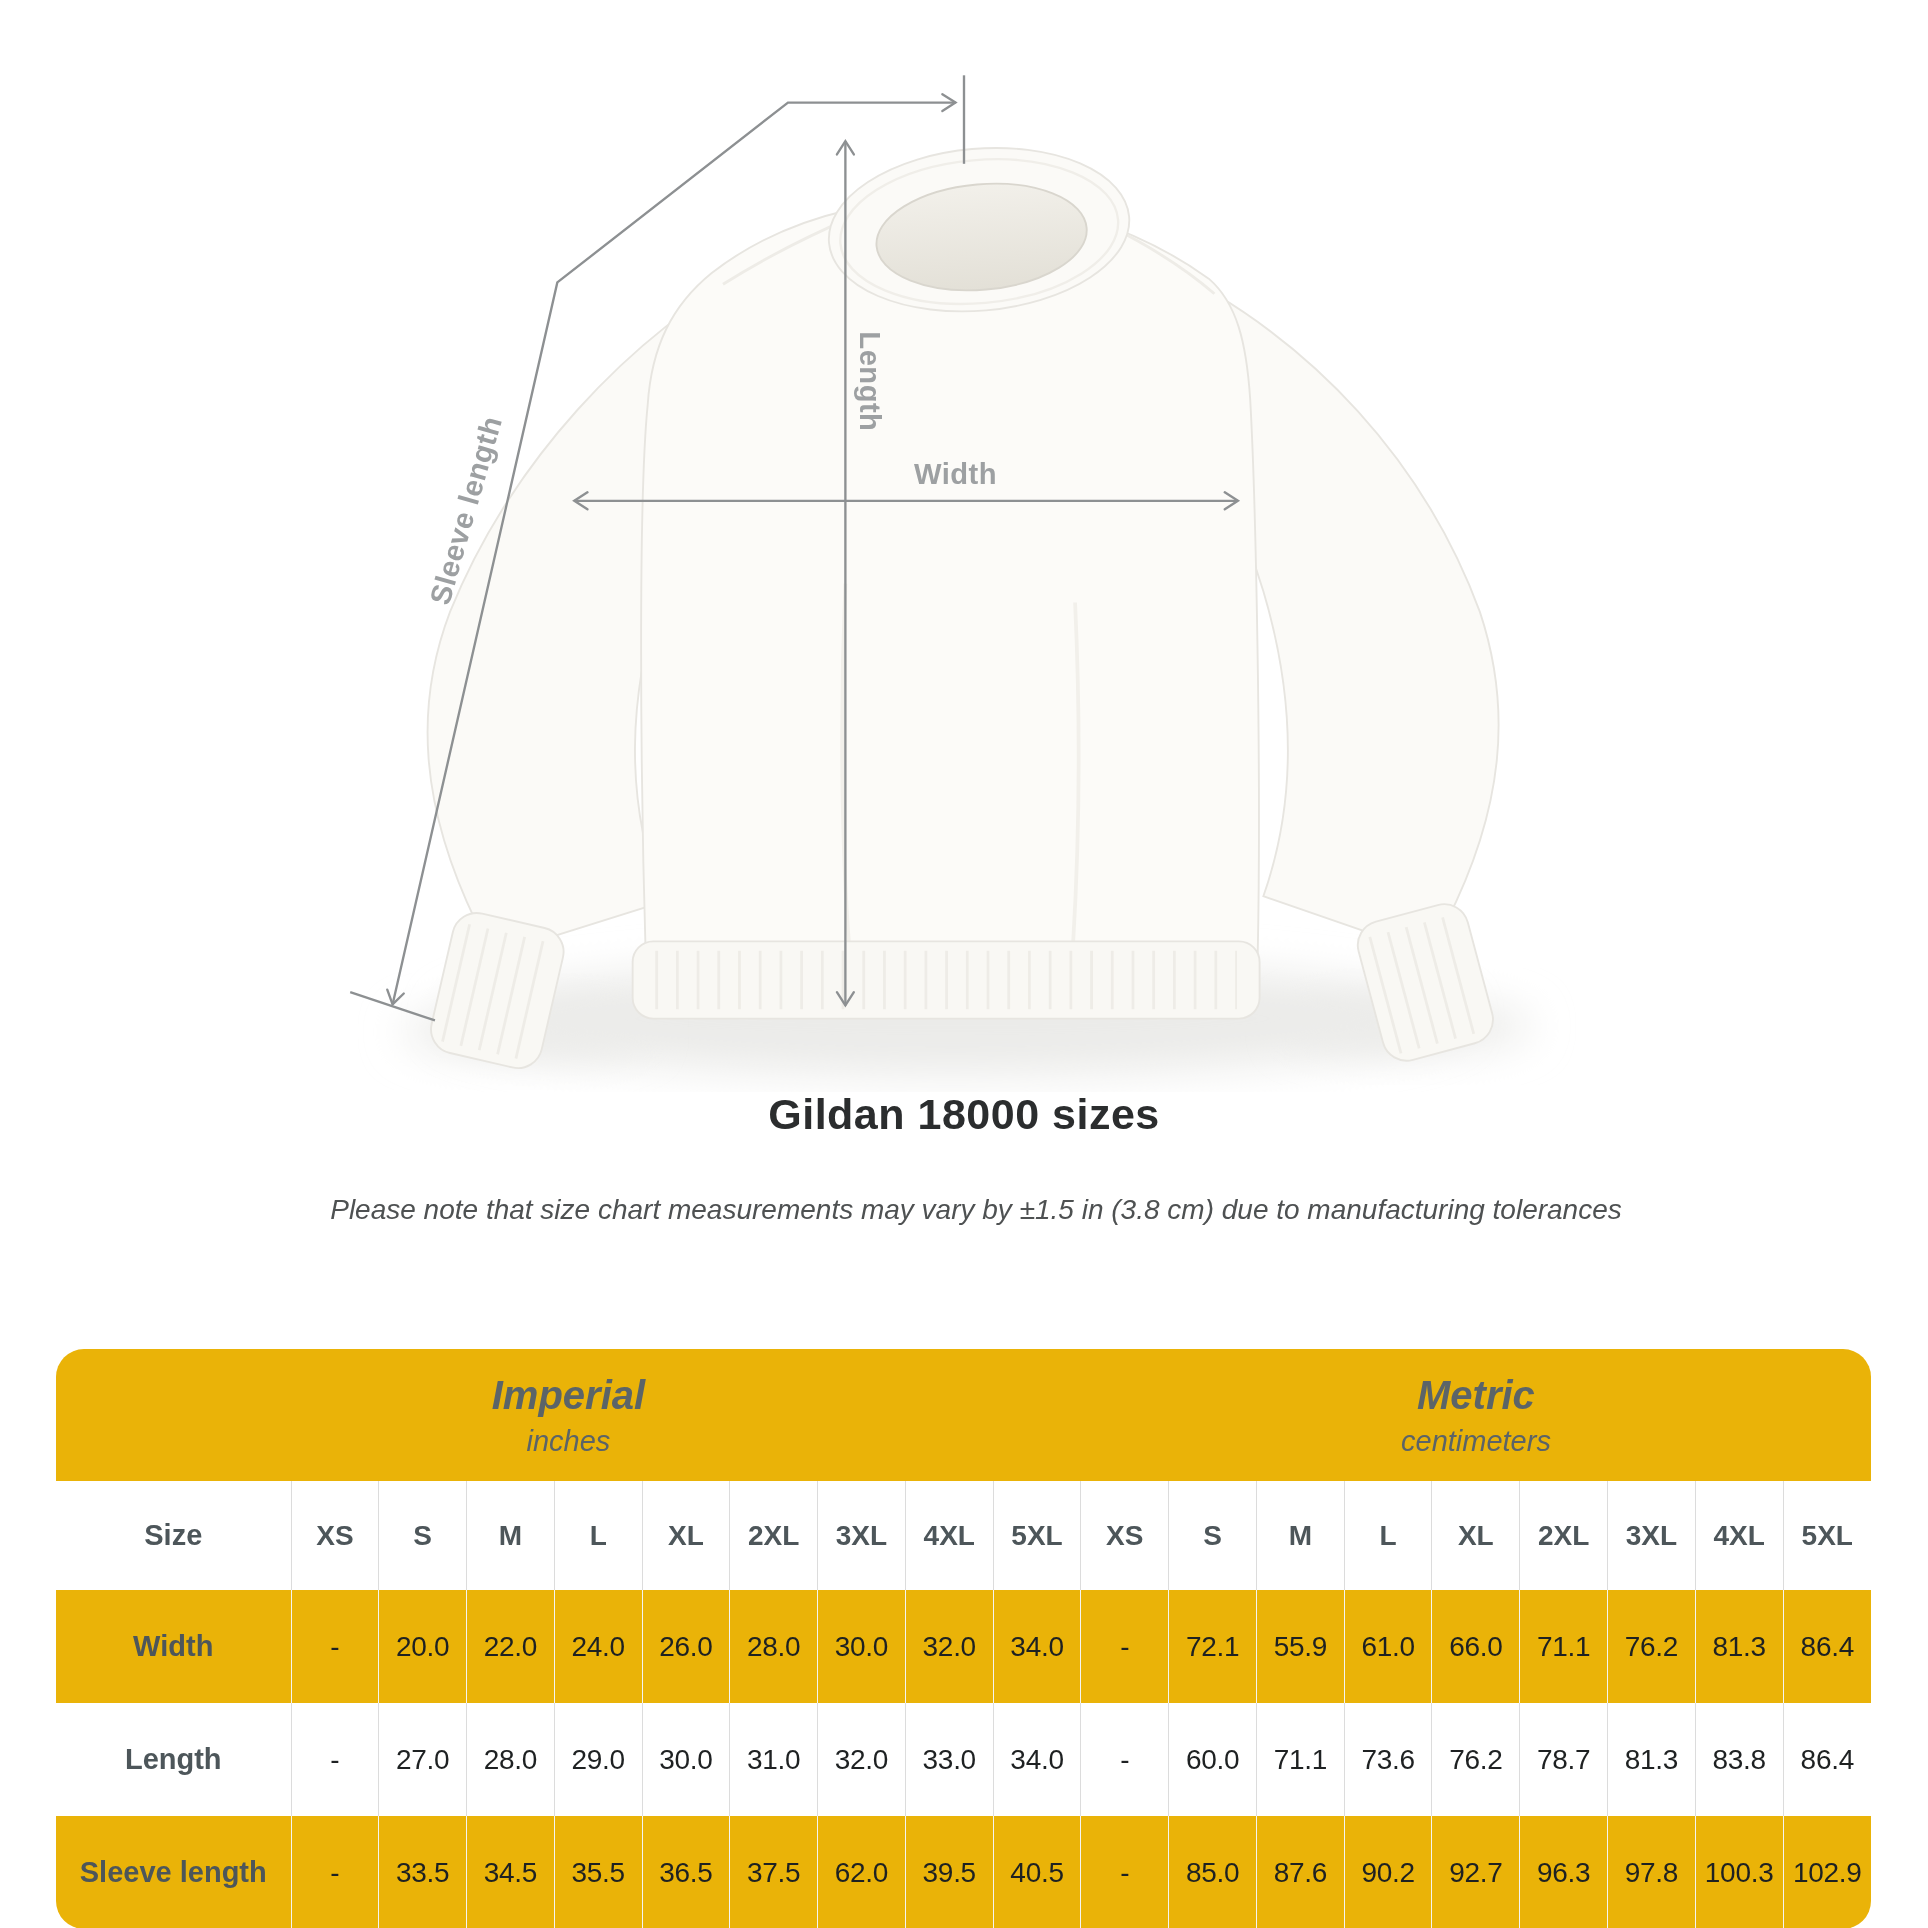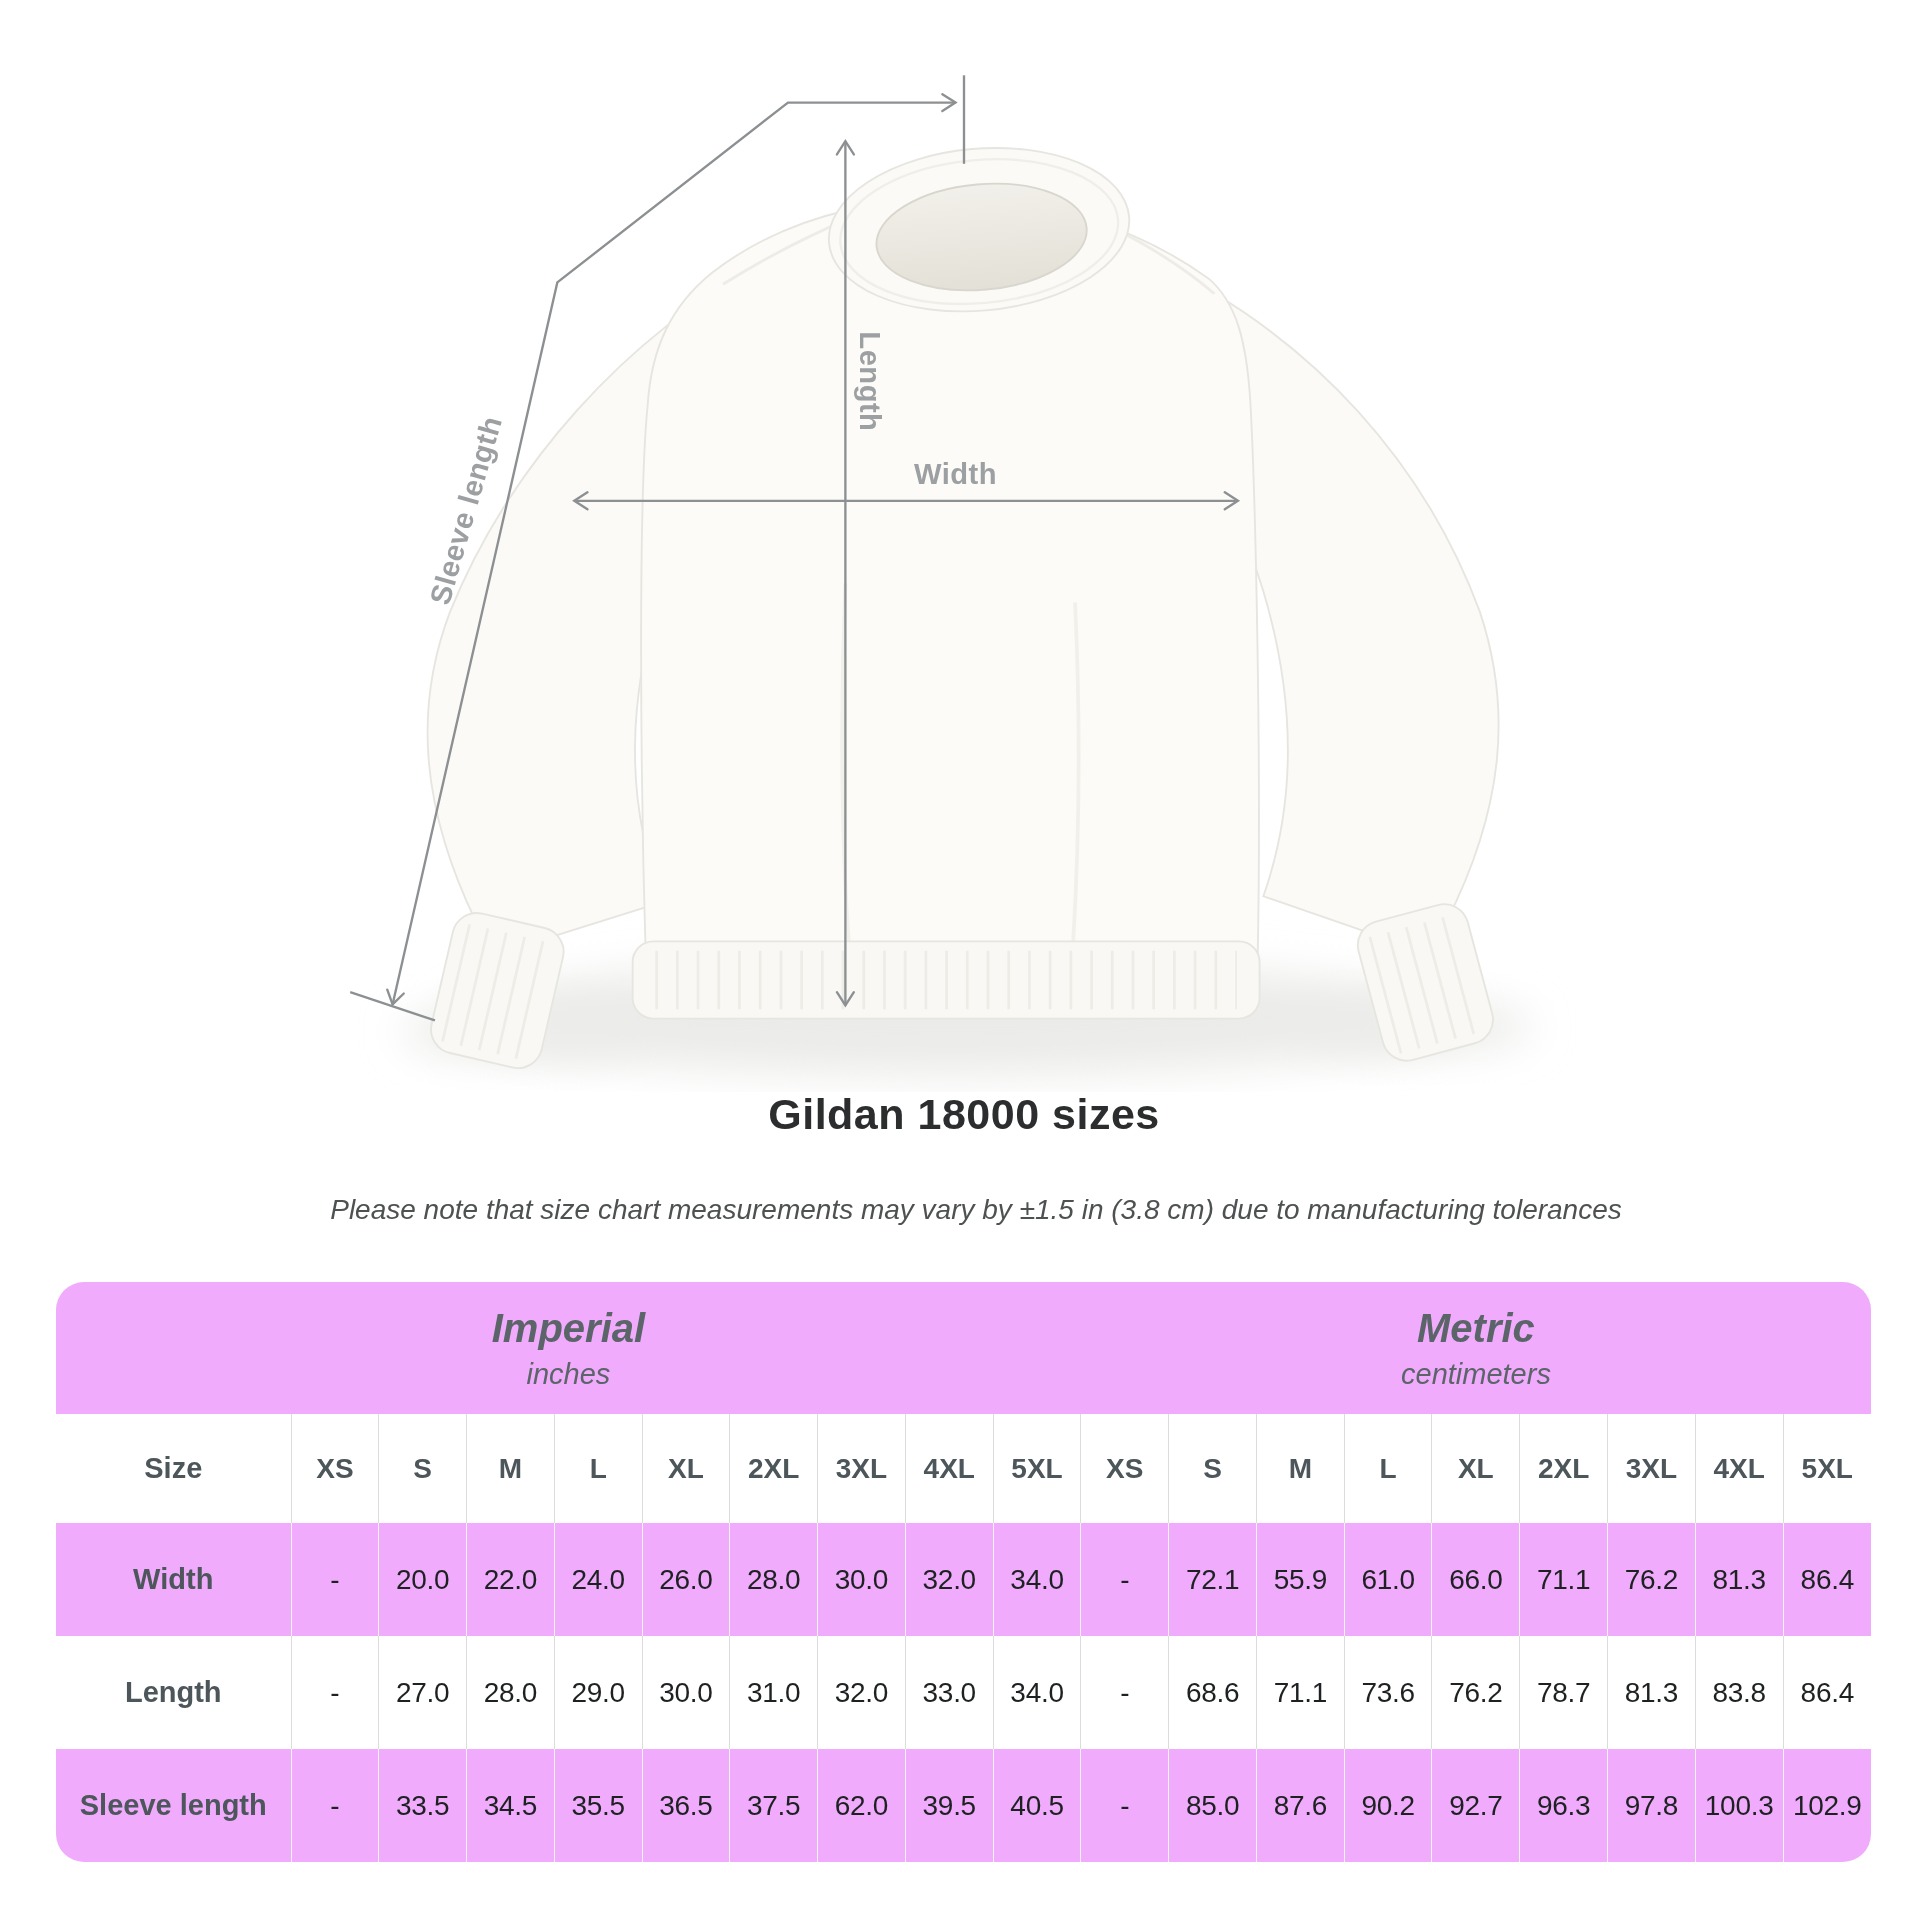--- a/index.html
+++ b/index.html
@@ -3,22 +3,22 @@
 <meta charset="utf-8">
 <style>
   html,body{margin:0;padding:0;background:#ffffff;}
   body{width:1928px;height:1928px;font-family:"Liberation Sans","DejaVu Sans",sans-serif;}
   .canvas{position:relative;width:1928px;height:1928px;background:#ffffff;overflow:hidden;}
   .hero{position:absolute;top:0;left:0;}
   .title{position:absolute;top:1090px;left:0;width:100%;text-align:center;
          font-size:43px;font-weight:bold;color:#2b2d2e;letter-spacing:0.5px;}
   .note{position:absolute;top:1194px;left:12px;width:100%;text-align:center;
         font-size:28px;font-style:italic;color:#4e5152;}
-  .tablebox{position:absolute;top:1282px;left:56px;width:1815px;height:580px;
-            background:#f0abfc;border-radius:28px;overflow:hidden;}
+  .tablebox{position:absolute;top:1349px;left:56px;width:1815px;height:580px;
+            background:#eab308;border-radius:28px;overflow:hidden;}
   table{width:100%;height:100%;border-collapse:collapse;table-layout:fixed;}
   td{text-align:center;vertical-align:middle;padding:0;}
   tr.band{height:132px;}
   .gname{font-size:40px;font-weight:bold;font-style:italic;color:#5b6468;}
   .gunit{font-size:29px;font-style:italic;color:#5b6468;margin-top:7px;}
   tr.sizes{height:109px;}
   tr.sizes td{background:#ffffff;border-left:1.9px solid #dcdcdc;
               font-weight:bold;font-size:28px;color:#4d565a;}
   tr.sizes td:first-child{border-left:none;font-size:29px;}
   tr.data{height:113px;}
@@ -186,21 +186,21 @@
         <td>-</td>
         <td>27.0</td>
         <td>28.0</td>
         <td>29.0</td>
         <td>30.0</td>
         <td>31.0</td>
         <td>32.0</td>
         <td>33.0</td>
         <td>34.0</td>
         <td>-</td>
-        <td>68.6</td>
+        <td>60.0</td>
         <td>71.1</td>
         <td>73.6</td>
         <td>76.2</td>
         <td>78.7</td>
         <td>81.3</td>
         <td>83.8</td>
         <td>86.4</td>
       </tr>
       <tr class="data gray">
         <td>Sleeve length</td>

